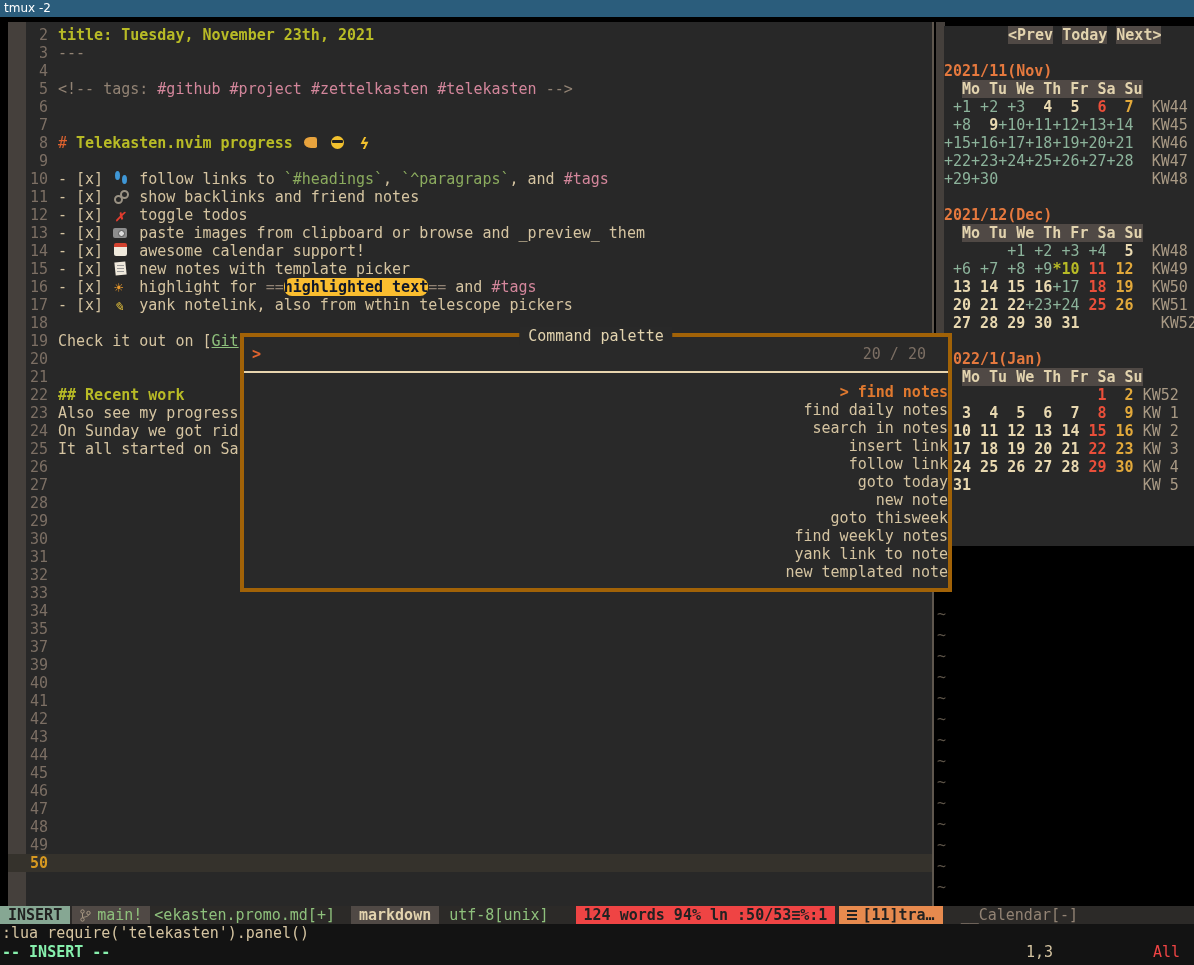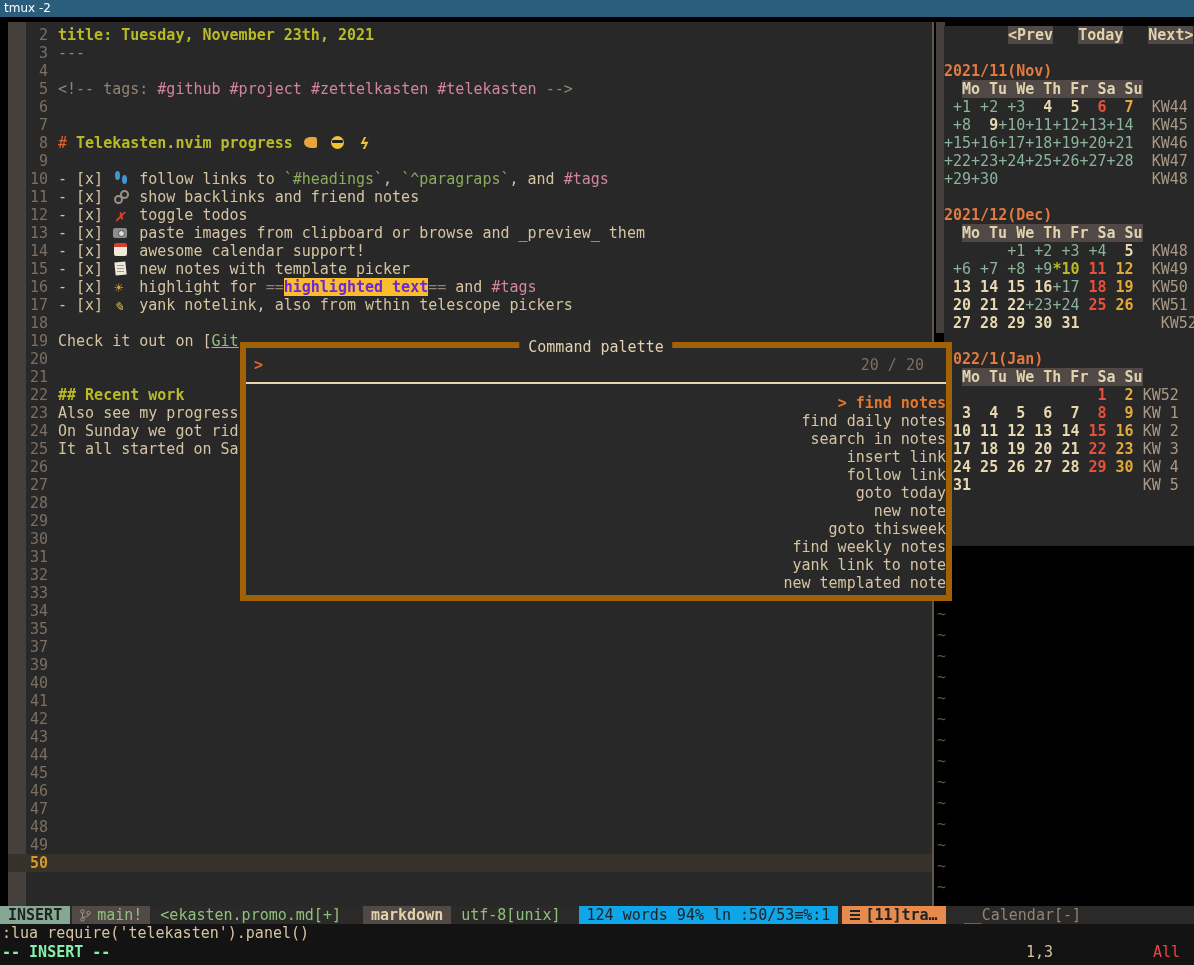--- a/index.html
+++ b/index.html
@@ -19,21 +19,21 @@
   .ltxt{padding-left:10px;white-space:pre;}
   .s-title{color:#b8bb26;font-weight:bold;}
   .s-dim{color:#928374;}
   .s-tag{color:#d3869b;}
   .s-mark{color:#e0632f;}
   .s-h{color:#b8bb26;font-weight:bold;}
   .s-b{color:#d5c4a1;}
   .s-code{color:#8bab5e;}
   .s-link{color:#8ec07c;text-decoration:underline;}
   .s-eq{color:#928374;}
-  .s-hl{background:#fabd2f;color:#6d28d9;font-weight:bold;}
+  .s-hl{background:#fabd2f;color:#0f172a;font-weight:bold;border-radius:8px;}
   
   .em{display:inline-block;width:18px;height:15px;position:relative;vertical-align:-2px;}
   .em-feet::before,.em-feet::after{content:"";position:absolute;width:5px;height:9px;border-radius:50%;background:#3f97d6;}
   .em-feet::before{left:3px;top:0;} .em-feet::after{left:10px;top:4px;}
   .em-link::before,.em-link::after{content:"";position:absolute;width:5px;height:5px;border:2px solid #9a9284;border-radius:50%;}
   .em-link::before{left:2px;top:6px;} .em-link::after{left:8px;top:1px;}
   .em-x::before{content:"✗";position:absolute;left:3px;top:0;color:#e23c2e;font-weight:bold;}
   .em-camera::before{content:"";position:absolute;left:1px;top:3px;width:14px;height:10px;background:#8d8d8d;border-radius:2px;}
   .em-camera::after{content:"";position:absolute;left:6px;top:5px;width:5px;height:5px;border-radius:50%;background:#ddd;border:1px solid #555;}
   .em-cal::before{content:"";position:absolute;left:2px;top:0;width:13px;height:9px;background:#efe9dc;border-radius:2px;border-top:4px solid #d2422f;}
@@ -43,53 +43,53 @@
   .em-pencil::before{content:"✎";position:absolute;left:2px;top:0;color:#e5c23c;font-size:15px;}
   .em-muscle::before{content:"";position:absolute;left:2px;top:2px;width:13px;height:11px;background:#e8a33d;border-radius:70% 30% 20% 80%;}
   .em-cool::before{content:"";position:absolute;left:2px;top:1px;width:13px;height:13px;border-radius:50%;background:#f2c12e;}
   .em-cool::after{content:"";position:absolute;left:3px;top:5px;width:11px;height:3px;background:#222;border-radius:1px;}
   .em-zap::before{content:"ϟ";position:absolute;left:4px;top:0;color:#f2c12e;font-weight:bold;font-size:15px;}
   
   #separator{position:absolute;left:932px;top:22px;width:2px;height:884px;background:#5f574e;}
   #calstrip{position:absolute;left:936px;top:22px;width:9px;height:311px;background:#45403c;}
   #calendar{position:absolute;left:944px;top:26px;width:250px;background:#282828;height:520px;overflow:hidden;}
   .cal-row{height:18px;white-space:pre;}
-  .cal-btns{display:flex;gap:25px;padding-left:64px;}
+  .cal-btns{display:flex;gap:9px;padding-left:64px;}
   .cal-chip{background:#504945;color:#e2d3ae;font-weight:bold;}
   .cal-title{color:#e5793e;font-weight:bold;text-align:left;width:250px;}
   .cal-header{padding-left:18px;}
   .cd-p{color:#8cb39b;}
   .cd-n{color:#e8d8b0;font-weight:bold;}
   .cd-sa{color:#ea4f3a;font-weight:bold;}
   .cd-su{color:#e2a93b;font-weight:bold;}
   .cd-td{color:#b8bb26;font-weight:bold;}
   .cd-kw{color:#a89984;}
   #tildes{position:absolute;left:937px;top:604px;color:#5c5347;line-height:21px;}
   
   #palette{position:absolute;left:240px;top:333px;width:712px;height:259px;box-sizing:border-box;
-           border:6px solid #a16207;background:#292929;z-index:5;margin-top:9px;}
+           border:4px solid #a16207;background:#292929;z-index:5;}
   #palette-title{position:absolute;top:-10px;left:50%;transform:translateX(-50%);background:#292929;
                  padding:0 9px;color:#e2d3ae;height:18px;line-height:18px;}
   #prompt-row{height:34px;display:flex;align-items:center;padding:0 8px;}
   #prompt-char{color:#e0632f;font-weight:bold;}
   #prompt-value{color:#d5c4a1;padding-left:9px;}
   #prompt-counter{margin-left:auto;color:#7c6f64;padding-right:14px;}
   #palette-divider{height:2px;background:#e8d5ae;}
   #palette-list{padding:10px 0 0 8px;}
   .pitem{color:#d5c4a1;white-space:pre;height:18px;text-align:right;}
   .pitem.sel{color:#e0792f;font-weight:bold;}
   
   #statusbar{position:absolute;left:0;top:906px;width:1194px;height:18px;background:#2c2a28;display:flex;align-items:flex-start;z-index:6;}
   #statusbar > span{display:flex;align-items:center;white-space:pre;}
   .sb-mode{background:#86a793;color:#222;font-weight:bold;padding:0 8px;}
   .sb-branch{background:#504945;color:#8ec07c;padding:0 8px;margin-left:2px;gap:6px;}
-  .sb-file{color:#8ec07c;padding:0 10px;}
+  .sb-file{color:#8ec07c;padding:0 4px;}
   .sb-ft{background:#504945;color:#e2d3ae;font-weight:bold;padding:0 8px;margin-left:12px;}
   .sb-enc{color:#8ec07c;padding:0 10px;}
-  .sb-stats{background:#0ea5e9;color:#222;font-weight:normal;padding:0 8px;margin-left:8px;}
+  .sb-stats{background:#ef4444;color:#222;font-weight:bold;padding:0 8px;margin-left:17px;}
   .sb-tab{background:#e78a4e;color:#222;font-weight:bold;padding:0 8px;margin-left:4px;gap:5px;}
   .icon-lines{display:inline-block;width:10px;height:10px;background:repeating-linear-gradient(#222 0 2px,transparent 2px 4px);}
   .sb-cal{color:#928374;margin-left:18px;}
   
   #bottom{position:absolute;left:0;top:924px;width:1194px;height:41px;background:#131313;}
   #cmdline{position:absolute;left:2px;top:0;height:18px;color:#d5c4a1;white-space:pre;}
   #modeline{position:absolute;left:0;top:19px;height:19px;width:1194px;}
   .ml-mode{position:absolute;left:2px;color:#86efac;font-weight:bold;text-align:center;}
   .ml-pos{position:absolute;left:1026px;color:#d5c4a1;}
   .ml-scroll{position:absolute;left:1153px;color:#ef4444;}

